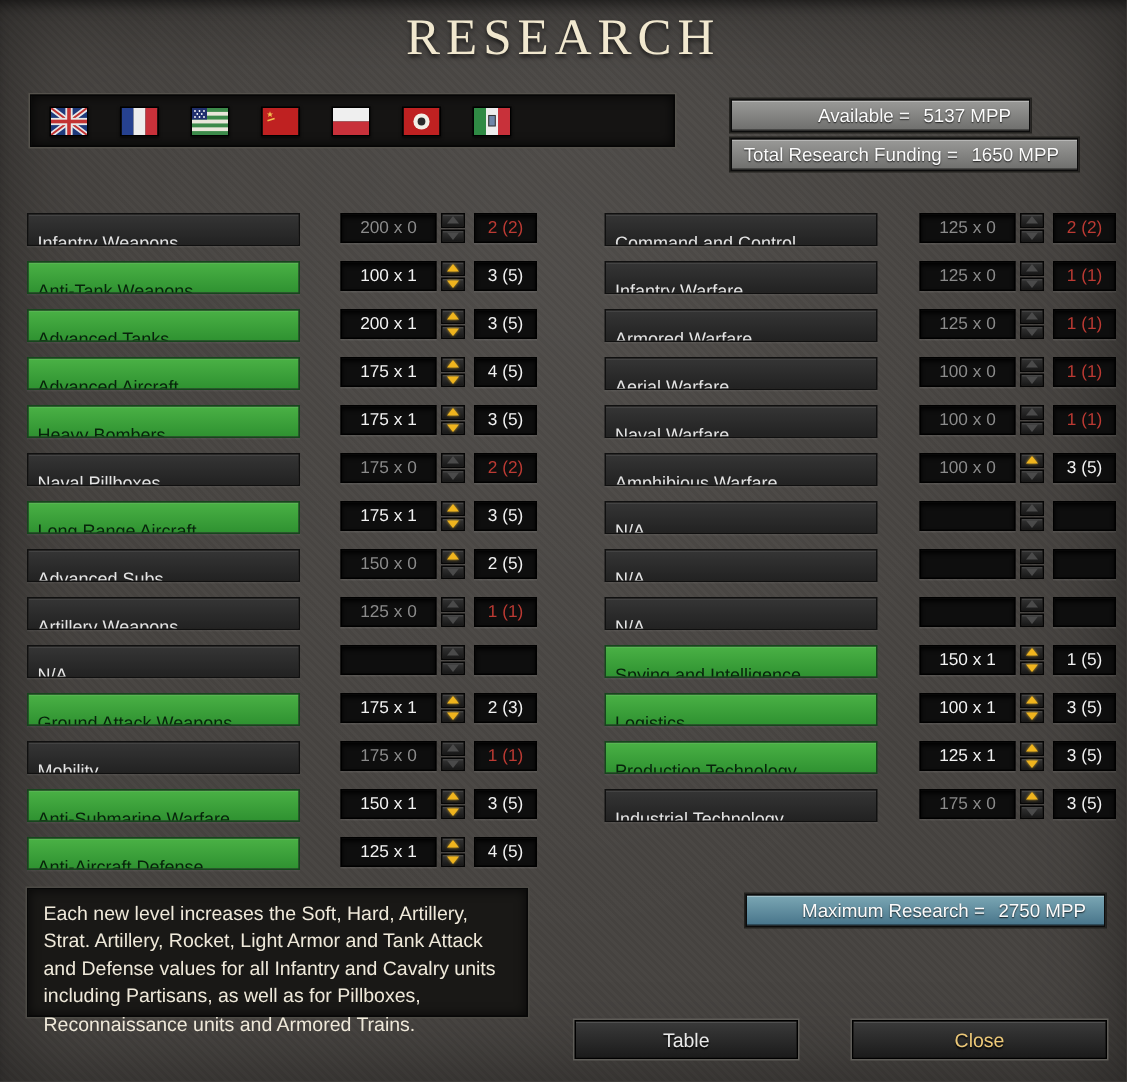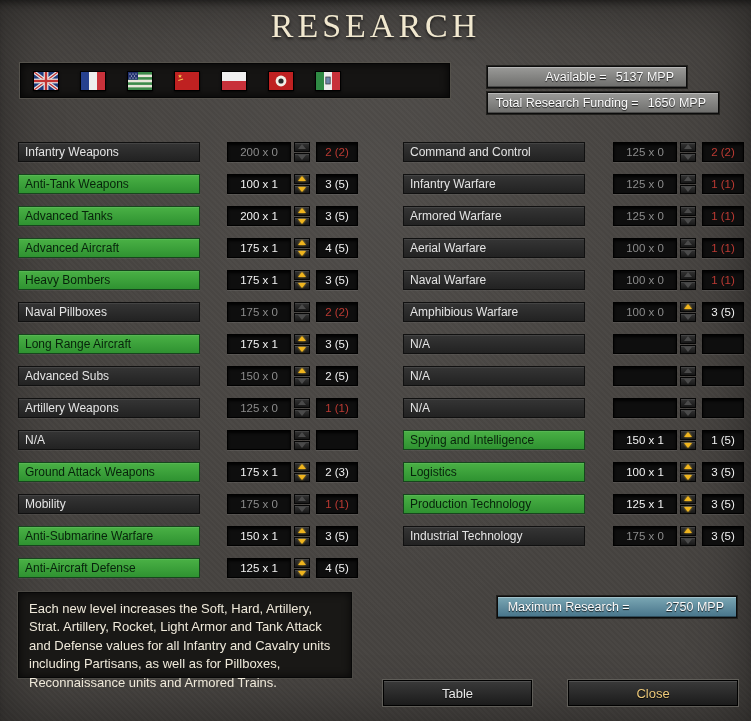--- a/index.html
+++ b/index.html
@@ -40,27 +40,26 @@
     background:linear-gradient(#9a9a98,#6e6e6c);
     display:flex;align-items:center;justify-content:flex-end;padding-right:12px;
     font-size:12.5px;color:#fbfbfb;text-shadow:0 1px 1px rgba(0,0,0,0.8);
   }
   .statbar .val{margin-left:9px;}
   .bar-available{left:487px;top:66px;width:200px;}
   .bar-funding{left:487px;top:92px;width:232px;}
   .bar-max{
     left:497px;top:596px;width:240px;
     background:linear-gradient(#7ba7b4,#47748a);
-    gap:27px;
   }
   .col{position:absolute;top:142px;left:18px;}
   .col-right{left:403px;}
   .row{display:flex;height:20px;margin-bottom:12px;align-items:stretch;}
   .t-label{
-    width:182px;box-sizing:border-box;padding:0 6px;line-height:19px;
+    width:182px;box-sizing:border-box;padding:10px 6px;line-height:19px;
     font-size:12px;color:#e4e4e4;
     background:linear-gradient(#353535,#222);
     border:1px solid #101010;
     box-shadow:inset 0 1px 0 rgba(255,255,255,0.08), 0 1px 0 rgba(255,255,255,0.05);
     white-space:nowrap;overflow:hidden;
   }
   .t-label.green{
     background:linear-gradient(#4ab145,#2f9231);
     color:#07230b;border-color:#17451d;
   }

